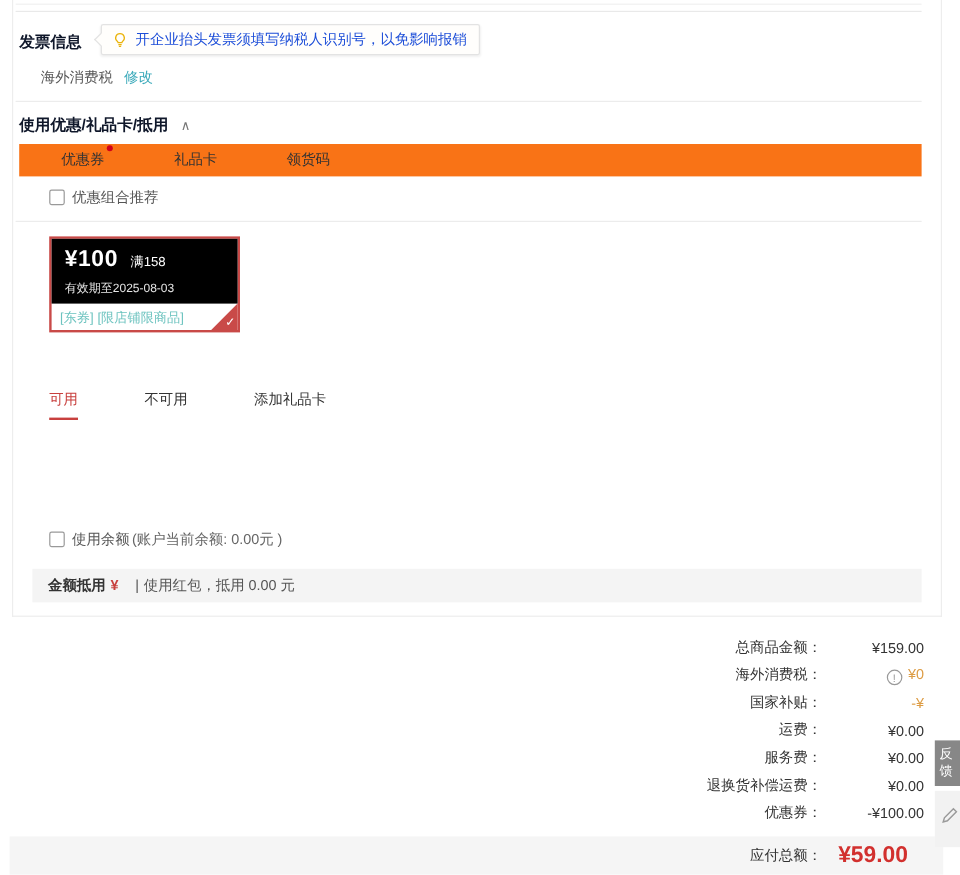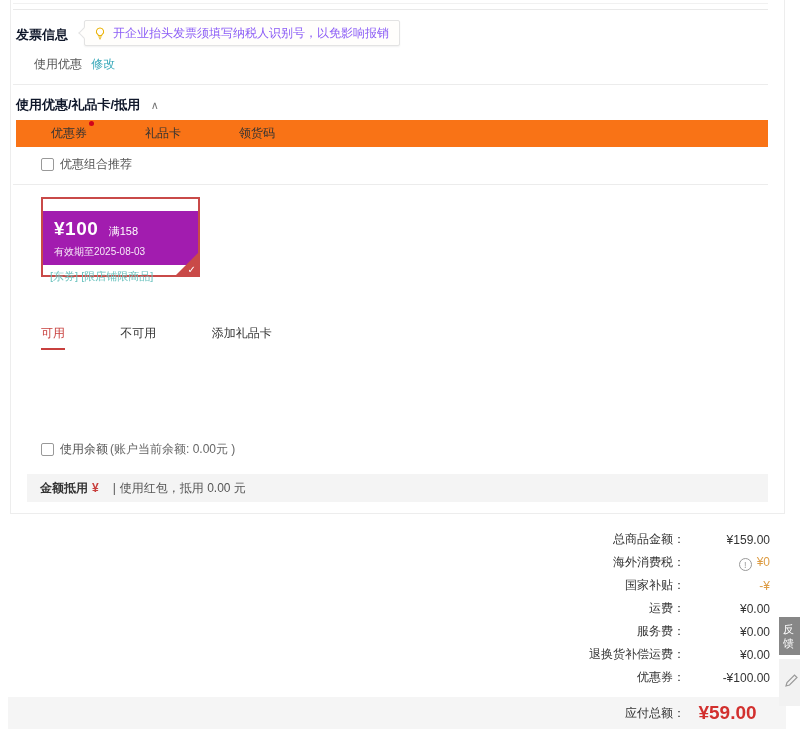--- a/index.html
+++ b/index.html
@@ -15,21 +15,21 @@
   .top-line2 { position:absolute; top:9px; left:2px; right:16px; border-top:1px solid #e9e9e9; }
   .divider { position:absolute; left:2px; right:16px; border-top:1px solid #ececec; }
   .d1 { top:84px; } .d2 { top:184px; }
 
   .sec-title { font-size:13px; font-weight:bold; color:#0f172a; }
 
   
   .invoice-title { position:absolute; left:5px; top:26px; }
   .tooltip { position:absolute; left:73px; top:20px; height:26px; background:#fffefc;
     border:1px solid #e3e3e3; box-shadow:0 1px 2px rgba(0,0,0,0.06); border-radius:2px;
-    display:flex; align-items:center; padding:0 10px 0 8px; font-size:12px; color:#8b5cf6;font-family:Liberation Mono, monospace; }
+    display:flex; align-items:center; padding:0 10px 0 8px; font-size:12px; color:#1d4ed8;font-family:Liberation Mono, monospace; }
   .tooltip-arrow { position:absolute; left:-5px; top:8px; width:8px; height:8px;
     background:#fffefc; border-left:1px solid #e3e3e3; border-bottom:1px solid #e3e3e3;
     transform:rotate(45deg); }
   .bulb { display:inline-flex; margin-right:6px; }
   .invoice-row { position:absolute; left:23px; top:56px; font-size:12px; color:#555; }
   .link { color:#3aa9ba; text-decoration:none; margin-left:6px; cursor:pointer; }
 
   
   .promo-title-row { position:absolute; left:5px; top:95px; }
   .caret { font-size:11px; color:#777; margin-left:6px; cursor:pointer; }
@@ -43,21 +43,21 @@
   .check-row { display:flex; align-items:center; font-size:12px; color:#555; cursor:pointer; }
   .check-row input { appearance:none; -webkit-appearance:none; width:13px; height:13px;
     border:1px solid #999; border-radius:2px; background:#fff; margin-right:6px; cursor:pointer; }
   .combo { position:absolute; left:30px; top:156px; }
   .balance { position:absolute; left:30px; top:441px; }
   .balance .note { color:#666; margin-left:2px; }
 
   
   .coupon-card { position:absolute; left:30px; top:197px; width:159px; height:80px;
     border:2px solid #c94a48; background:#fff; cursor:pointer; }
-  .coupon-top { background:#a21caf; height:54px; padding:7px 0 0 11px; color:#fff;margin-top:12px; }
+  .coupon-top { background:#000000; height:54px; padding:7px 0 0 11px; color:#fff; }
   .amt { font-size:19px; font-weight:bold; letter-spacing:0.5px; }
   .thr { font-size:11px; margin-left:6px; }
   .validity { font-size:10px; margin-top:5px; color:rgba(255,255,255,0.9); }
   .coupon-tags { font-size:11px; color:#6cc3bf; padding:4px 0 0 7px; white-space:nowrap; }
   .corner { position:absolute; right:0; bottom:0; width:0; height:0;
     border-left:22px solid transparent; border-bottom:22px solid #c94a48; }
   .corner-check { position:absolute; right:2px; bottom:0; color:#fff; font-size:10px; }
 
   
   .subtabs { position:absolute; left:30px; font-size:12px; color:#333; }
@@ -112,21 +112,21 @@
       <span class="bulb">
         <svg width="14" height="15" viewBox="0 0 16 17">
           <path d="M8 2.2a4.1 4.1 0 0 1 2.6 7.3c-.5.4-.8.9-.8 1.4H6.2c0-.5-.3-1-.8-1.4A4.1 4.1 0 0 1 8 2.2z" fill="none" stroke="#eab308" stroke-width="1.2"></path>
           <line x1="6.4" y1="12.6" x2="9.6" y2="12.6" stroke="#eab308" stroke-width="1.2"></line>
           <line x1="6.9" y1="14.4" x2="9.1" y2="14.4" stroke="#eab308" stroke-width="1.2"></line>
         </svg>
       </span>
       <span>开企业抬头发票须填写纳税人识别号，以免影响报销</span>
     </div>
     <div class="invoice-row">
-      <span>使用优惠</span>
+      <span>海外消费税</span>
       <a class="link">修改</a>
     </div>
     <div class="divider d1"></div>
 
     <div class="promo-title-row">
       <span class="sec-title">使用优惠/礼品卡/抵用</span>
       <span class="caret">∧</span>
     </div>
 
     <div class="tabbar">

